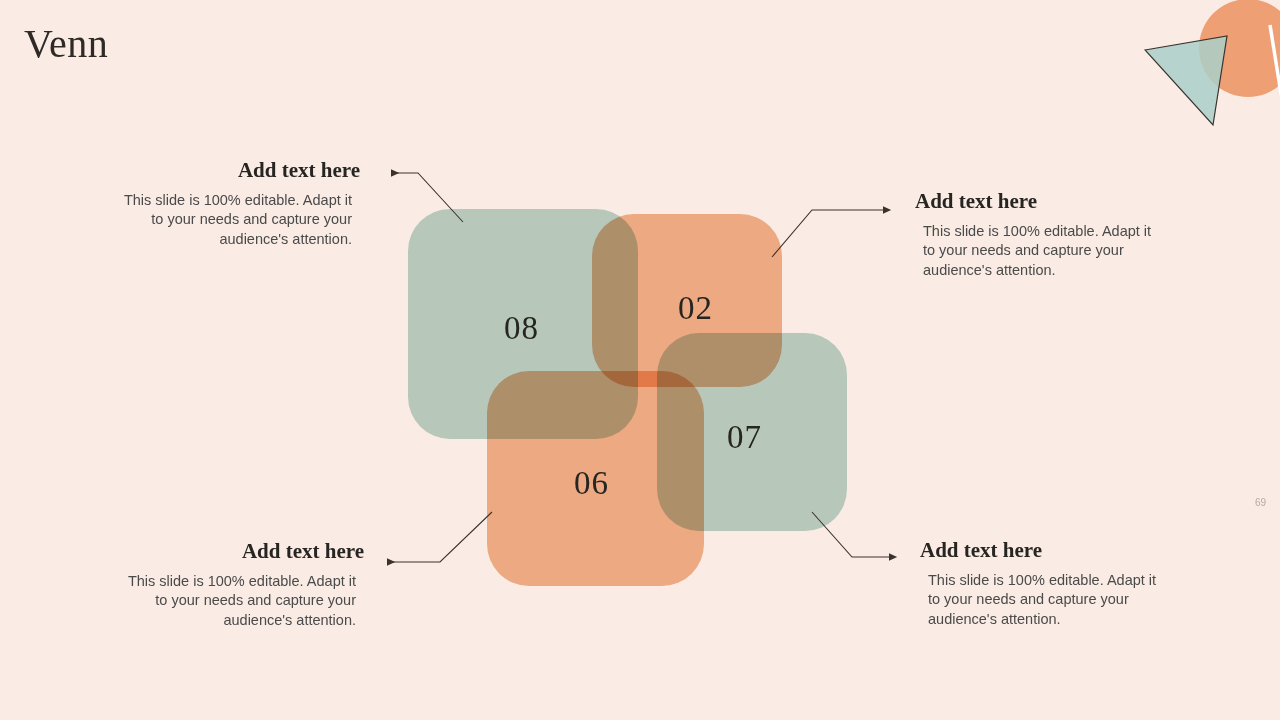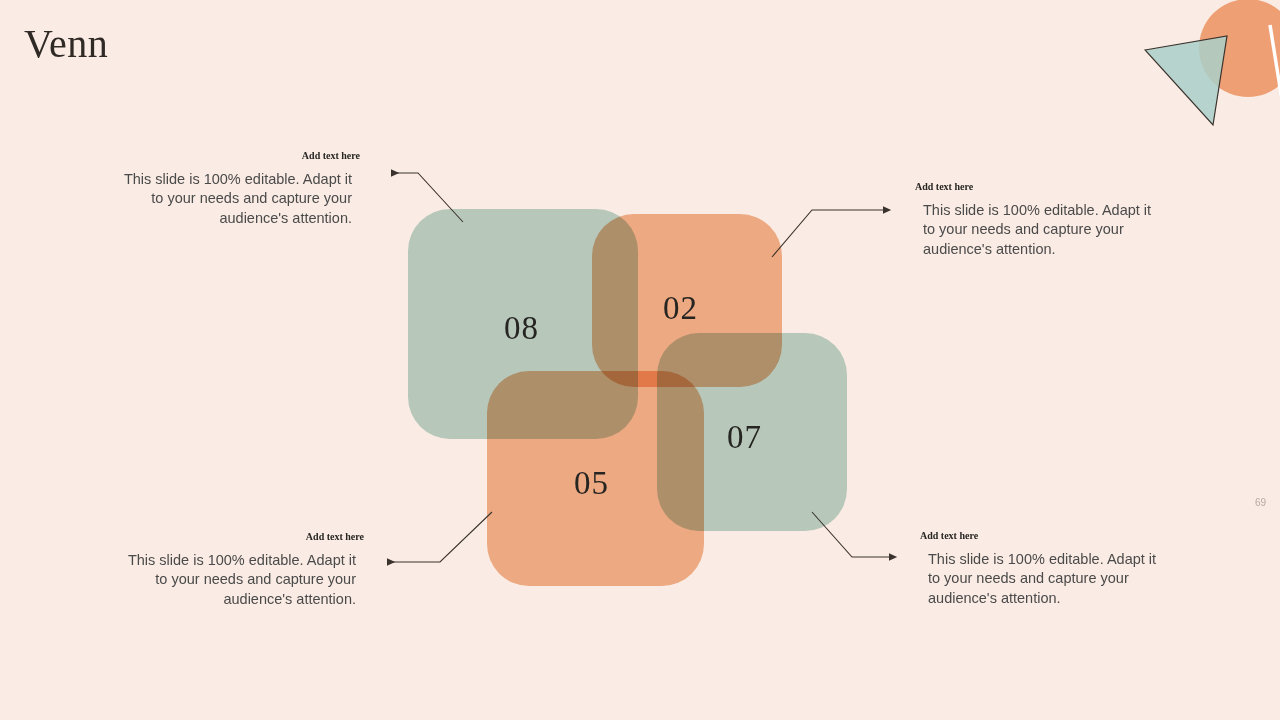--- a/index.html
+++ b/index.html
@@ -91,44 +91,44 @@
 
   .venn-number {
     position: absolute;
     font-family: "Liberation Serif", serif;
     font-size: 33px;
     color: #262522;
     line-height: 1;
     letter-spacing: 1px;
   }
   #venn-number-01 { left: 104px; top: 117px; }
-  #venn-number-02 { left: 263px; top: 97px;  }
+  #venn-number-02 { left: 278px; top: 97px;  }
   #venn-number-03 { left: 327px; top: 226px; }
   #venn-number-04 { left: 174px; top: 272px; }
 
   
   #connectors {
     position: absolute;
     inset: 0;
     width: 1280px;
     height: 720px;
     pointer-events: none;
   }
 
   
   .callout {
     position: absolute;
     width: 258px;
   }
   .callout-heading {
     font-family: "Liberation Serif", serif;
     font-weight: bold;
-    font-size: 10px;
+    font-size: 21px;
     color: #262522;
-    margin: 0 0 5px 0;
+    margin: 8px 0 5px 0;
     line-height: 1.2;
   }
   .callout-body {
     font-family: "Liberation Sans", sans-serif;
     font-size: 14.5px;
     color: #4a4a4a;
     line-height: 1.33;
     margin: 8px;
   }
   .align-right { text-align: right; }
@@ -164,21 +164,21 @@
 
   <div id="venn-diagram">
     <div class="venn-shape" id="venn-shape-01"></div>
     <div class="venn-shape" id="venn-shape-02"></div>
     <div class="venn-shape" id="venn-shape-03"></div>
     <div class="venn-shape" id="venn-shape-04"></div>
 
     <div class="venn-number" id="venn-number-01">08</div>
     <div class="venn-number" id="venn-number-02">02</div>
     <div class="venn-number" id="venn-number-03">07</div>
-    <div class="venn-number" id="venn-number-04">05</div>
+    <div class="venn-number" id="venn-number-04">06</div>
   </div>
 
   <svg id="connectors" viewBox="0 0 1280 720" width="1280" height="720">
     <defs>
       <marker id="arrow-left" markerWidth="9" markerHeight="9" refX="8" refY="4.5" orient="auto" markerUnits="userSpaceOnUse">
         <path d="M9,0.8 L9,8.2 L0.8,4.5 z" fill="#3a322c"></path>
       </marker>
       <marker id="arrow-right" markerWidth="9" markerHeight="9" refX="1" refY="4.5" orient="auto" markerUnits="userSpaceOnUse">
         <path d="M0,0.8 L0,8.2 L8.2,4.5 z" fill="#3a322c"></path>
       </marker>

